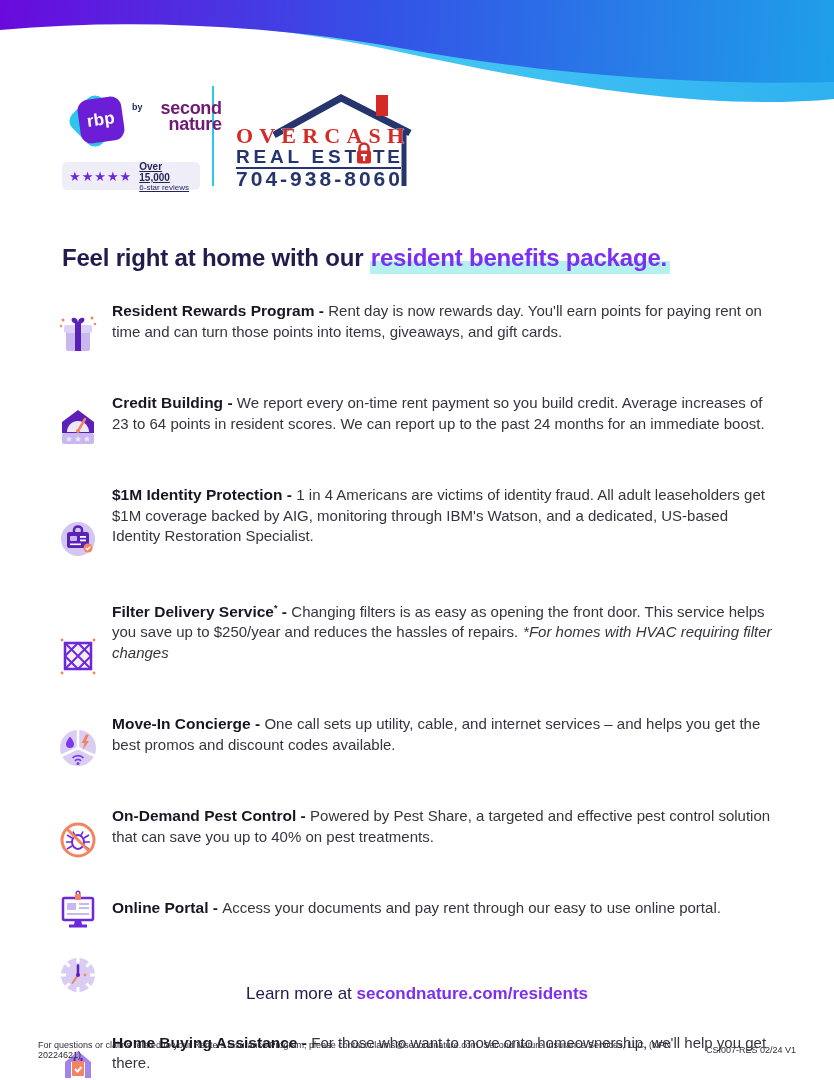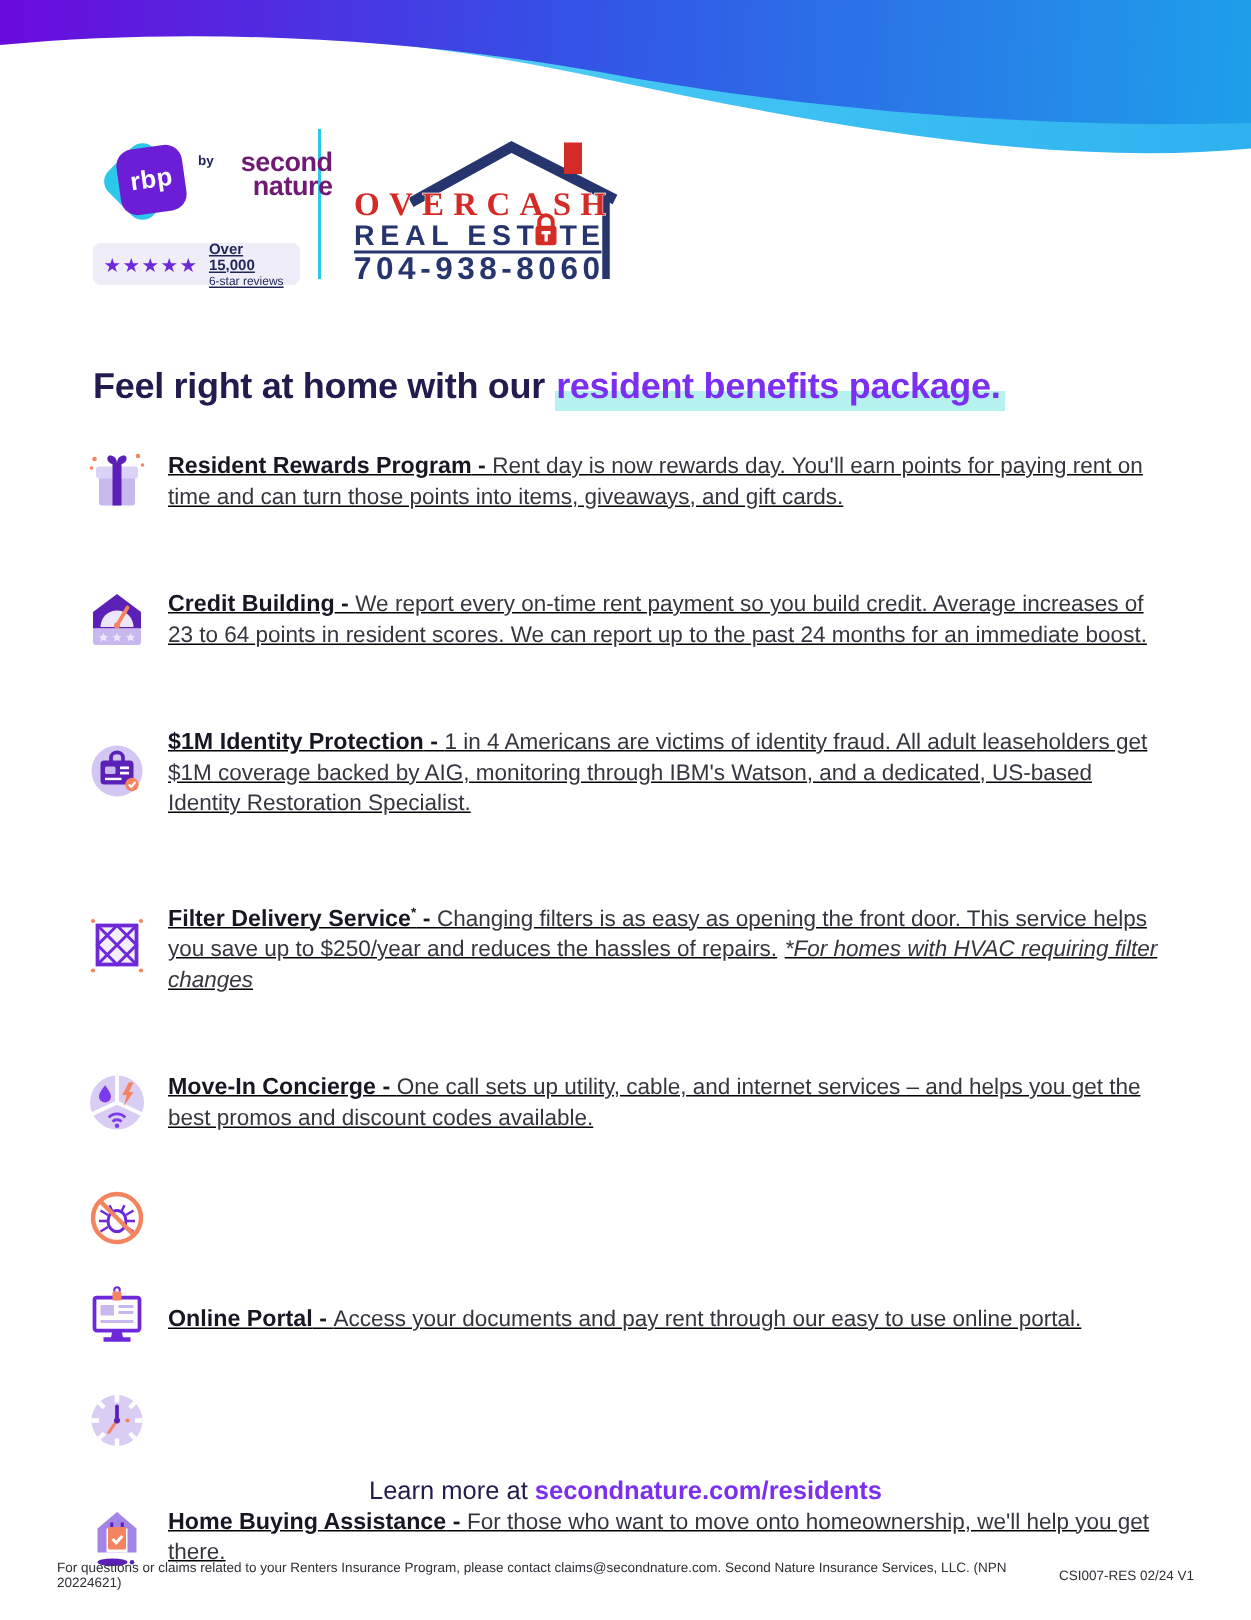--- a/index.html
+++ b/index.html
@@ -25,21 +25,21 @@
   .stars{color:#6D28D9;font-size:13px;letter-spacing:1px;line-height:1;}
   .rev-col{display:flex;flex-direction:column;color:#1F2557;text-decoration:underline;}
   .rev-line1{font-size:10px;font-weight:bold;line-height:11px;}
   .rev-line2{font-size:8px;line-height:9px;}
   
   .headline{position:absolute;top:244px;left:62px;font-size:24px;font-weight:600;color:#221B4E;
             letter-spacing:-.2px;white-space:nowrap;}
   .hl{color:#7B2FF2;font-weight:800;background:linear-gradient(transparent 56%,#B5F1EF 56%);padding:0 3px 3px 1px;}
   
   .benefits{position:absolute;top:284px;left:58px;width:720px;display:flex;flex-direction:column;gap:19px;}
-  .benefit{display:flex;gap:14px;align-items:center;min-height:44px;text-decoration:underline;}
+  .benefit{display:flex;gap:14px;align-items:flex-end;min-height:44px;}
   .b-icon{width:40px;height:44px;flex:none;}
   .b-text{font-size:15px;line-height:20.5px;color:#37343F;padding-top:2px;}
   .b-title,.b-sep{font-weight:bold;color:#191623;font-size:15.5px;}
   .b-mark{font-weight:bold;color:#191623;font-size:9px;vertical-align:super;}
   .b-note{font-style:italic;margin-left:5px;}
   
   .learn{position:absolute;top:984px;left:0;width:834px;text-align:center;font-size:17px;color:#221B4E;}
   .learn-link{color:#7B2FF2;font-weight:bold;}
   .fineprint{position:absolute;top:1040px;left:38px;width:758px;display:flex;justify-content:space-between;
              font-size:9px;color:#2F2D36;align-items:center;}
@@ -186,20 +186,21 @@
     </div>
 
     <div class="benefit">
       <svg class="b-icon" viewBox="0 0 40 44">
         <ellipse cx="20" cy="24" rx="6" ry="7" fill="none" stroke="#6D28D9" stroke-width="2"></ellipse>
         <path d="M14,20 l-5,-3 M14,24 h-6 M14,28 l-5,3 M26,20 l5,-3 M26,24 h6 M26,28 l5,3" stroke="#6D28D9" stroke-width="1.6"></path>
         <path d="M17,17.5 l-2,-4 M23,17.5 l2,-4" stroke="#6D28D9" stroke-width="1.6"></path>
         <circle cx="20" cy="22" r="16" fill="none" stroke="#F4845F" stroke-width="3"></circle>
         <line x1="9" y1="11" x2="31" y2="33" stroke="#F4845F" stroke-width="3"></line>
       </svg>
+      <p class="b-text"><span class="b-title">On-Demand Pest Control</span><span class="b-sep"> - </span><span class="b-desc">Powered by Pest Share, a targeted and effective pest control solution that can save you up to 40% on pest treatments.</span></p>
     </div>
 
     <div class="benefit">
       <svg class="b-icon" viewBox="0 0 40 44">
         <rect x="5" y="8" width="30" height="22" rx="1.5" fill="#fff" stroke="#6D28D9" stroke-width="2.5"></rect>
         <rect x="17" y="4" width="6" height="6" rx="1" fill="#F4845F"></rect>
         <path d="M18.2,4 v-1 a1.8,1.8 0 0 1 3.6,0 v1" stroke="#6D28D9" stroke-width="1.4" fill="none"></path>
         <rect x="9" y="13" width="9" height="7" fill="#C9B8F0"></rect>
         <rect x="21" y="13" width="10" height="2" fill="#C9B8F0"></rect>
           <rect x="21" y="17" width="10" height="2" fill="#C9B8F0"></rect>

